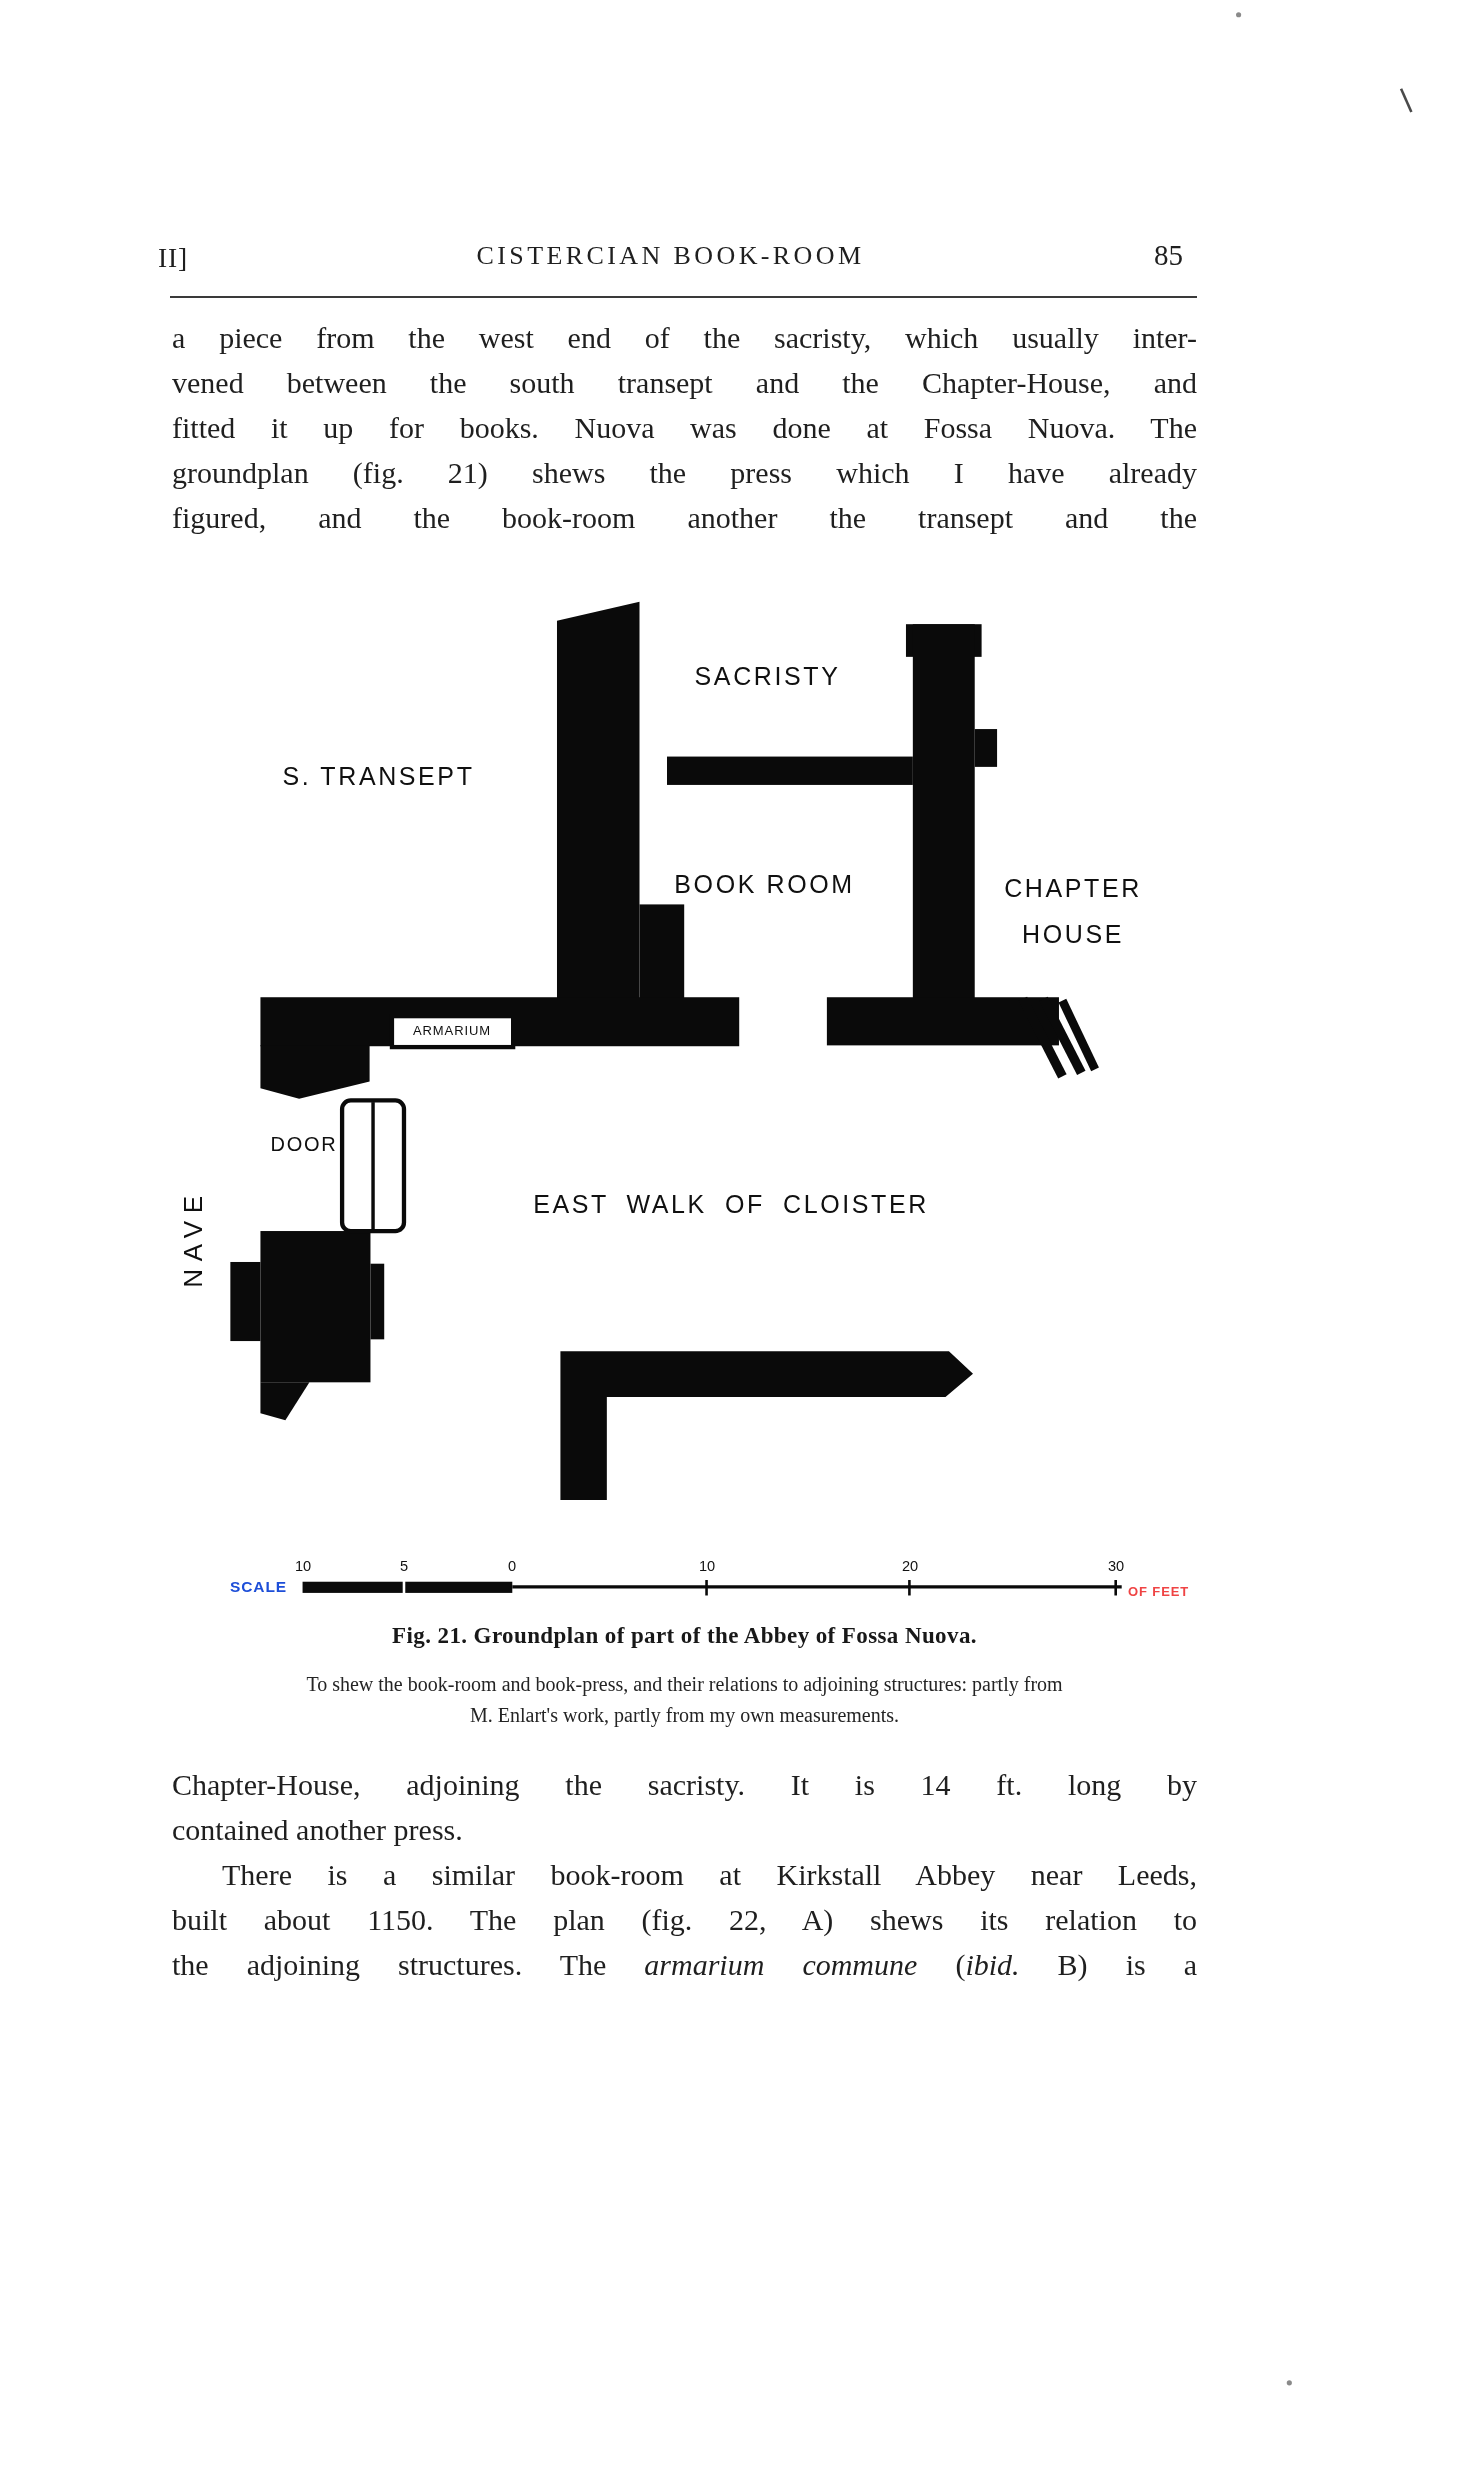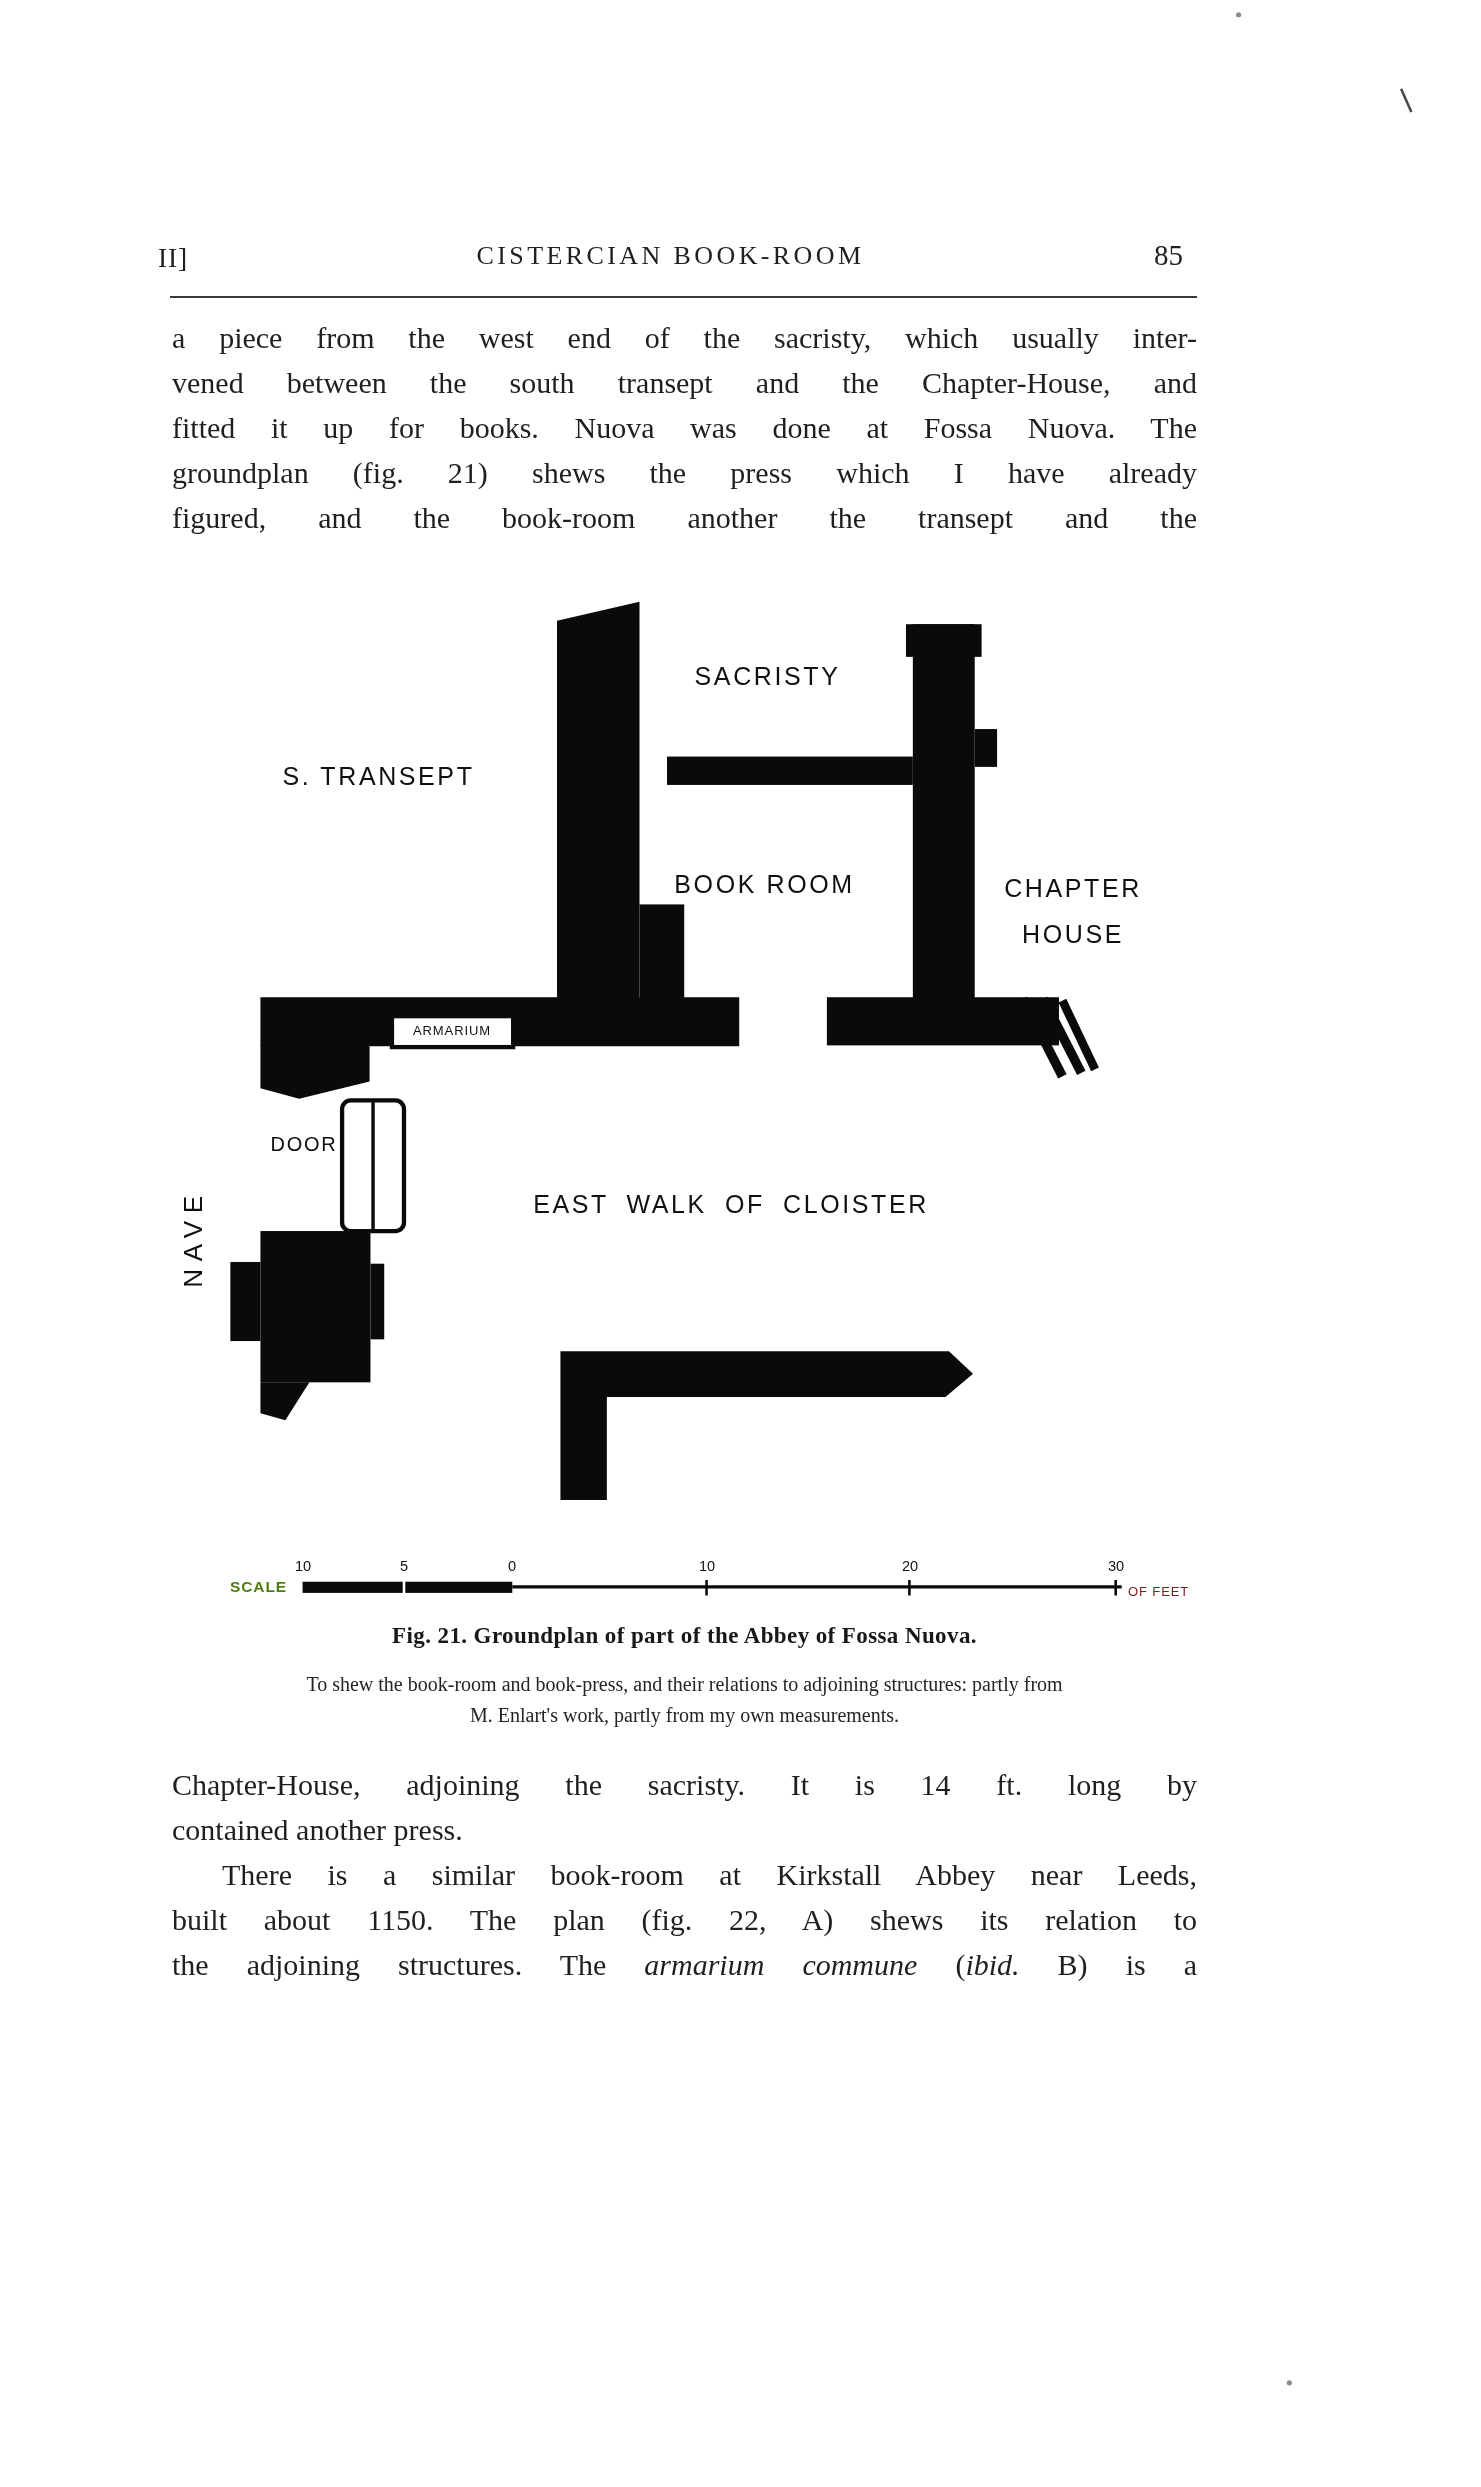--- a/index.html
+++ b/index.html
@@ -37,22 +37,22 @@
   .lbl-transept   { left:265px;  top:762px;  width:227px; }
   .lbl-bookroom   { left:672px;  top:870px; width:185px; }
   .lbl-chapter    { left:987px; top:865px; width:172px; line-height:46px; }
   .lbl-armarium   { left:392px;  top:1023px; width:120px; font-size:13px; letter-spacing:0.9px; }
   .lbl-door       { left:254px;  top:1133px; width:100px; font-size:20px; letter-spacing:1.7px; }
   .lbl-eastwalk   { left:523px;  top:1190px; width:416px; word-spacing:8.6px; }
   .lbl-nave       { left:126px;  top:1225px; width:129px; height:26px; font-size:26px; letter-spacing:7.7px;
                     transform:rotate(-90deg); transform-origin:center; }
 
   
-  .scale-word  { position:absolute; left:230px; top:1578px; font-family:"Liberation Sans", sans-serif; font-size:15.5px; font-weight:bold; letter-spacing:0.9px; color:#4d7c0f; }
-  .scale-unit  { position:absolute; left:1128px; top:1584px; font-family:"Liberation Sans", sans-serif; font-size:13px; font-weight:normal; letter-spacing:0.9px; color:#7f1d1d; }
+  .scale-word  { position:absolute; left:230px; top:1578px; font-family:"Liberation Sans", sans-serif; font-size:15.5px; font-weight:bold; letter-spacing:0.9px; color:#1d4ed8; }
+  .scale-unit  { position:absolute; left:1128px; top:1584px; font-family:"Liberation Sans", sans-serif; font-size:13px; font-weight:bold; letter-spacing:0.9px; color:#ef4444; }
   .scale-tick  { position:absolute; top:1558px; width:34px; margin-left:-17px; text-align:center;
                  font-family:"Liberation Sans", sans-serif; font-size:14.6px; color:#111; }
 
   
   .fig-caption { position:absolute; left:172px; top:1623px; width:1025px; text-align:center;
                  font-size:23px; font-weight:bold; letter-spacing:0.4px; color:#181818; }
   .fig-subcaption { position:absolute; left:129px; width:1111px; text-align:center;
                  font-size:20px; color:#242424; }
   .subcap1 { top:1673px; }
   .subcap2 { top:1704px; }

